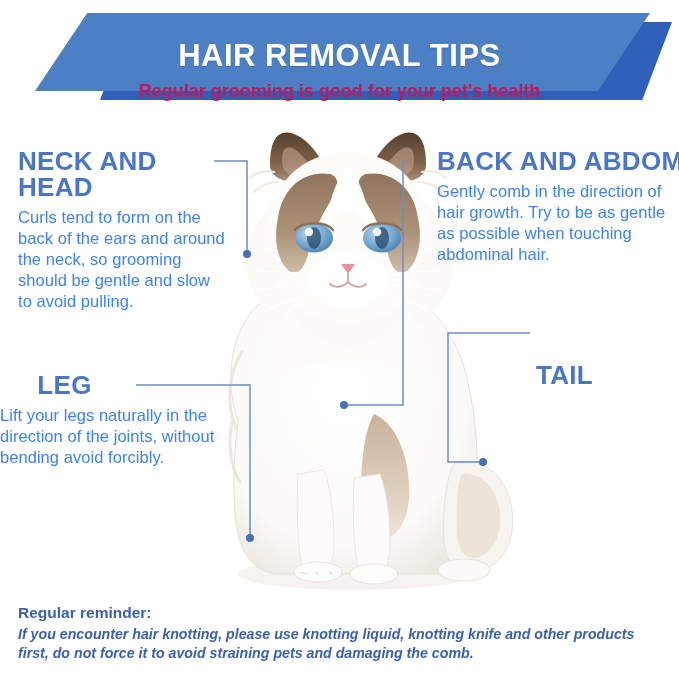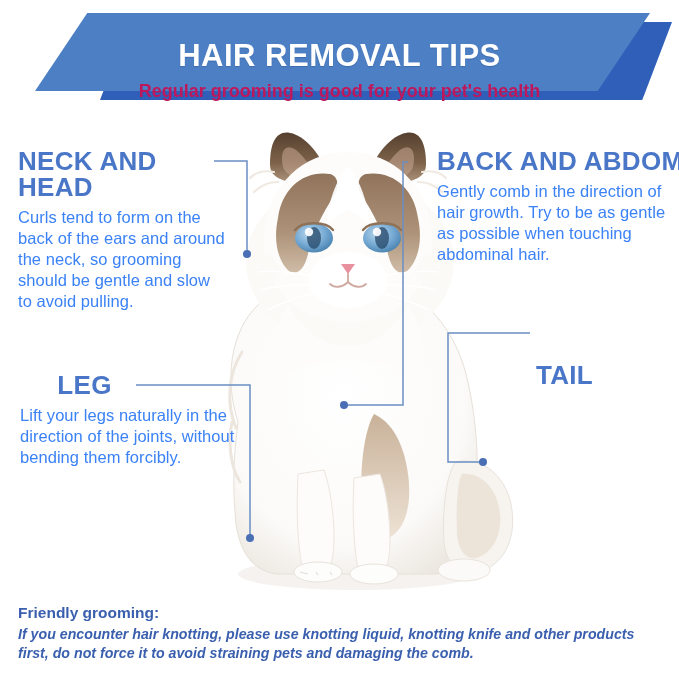--- a/index.html
+++ b/index.html
@@ -53,21 +53,21 @@
   }
   .callout p{
     margin:0;font-size:16.5px;font-weight:normal;color:#3b82f6;
     line-height:1.27;letter-spacing:.05px;
   }
   .c-neck{left:18px;top:148px;width:210px;}
   .c-back{left:437px;top:148px;width:250px;}
   .c-back h3{white-space:nowrap;}
   .c-tail{left:470px;top:322px;width:205px;}
   .c-tail h3{text-align:right;padding-right:82px;margin-top:40px;}
-  .c-leg{left:20px;top:372px;width:215px;}
+  .c-leg{left:0;top:372px;width:215px;}
   .c-leg h3{text-align:center;padding-right:86px;}
 
   
   .footer{position:absolute;left:18px;top:604px;width:645px;}
   .footer .f-title{
     font-size:15.5px;font-weight:bold;color:#3a5fae;line-height:1.2;margin:0 0 2px 0;
   }
   .footer .f-body{
     font-size:14.2px;font-weight:bold;color:#3a5fae;line-height:1.35;margin:0;font-style:italic;
   }
@@ -229,22 +229,22 @@
     <h3>BACK AND ABDOMEN</h3>
     <p>Gently comb in the direction of hair growth. Try to be as gentle as possible when touching abdominal hair.</p>
   </div>
 
   <div class="callout c-tail">
     <h3>TAIL</h3>
   </div>
 
   <div class="callout c-leg">
     <h3>LEG</h3>
-    <p>Lift your legs naturally in the direction of the joints, without bending them forcibly.</p>
+    <p>Lift your legs naturally in the direction of the joints, without bending avoid forcibly.</p>
   </div>
 
   <div class="footer">
-    <div class="f-title">Friendly grooming:</div>
+    <div class="f-title">Regular reminder:</div>
     <div class="f-body">If you encounter hair knotting, please use knotting liquid, knotting knife and other products</div>
     <div class="f-body">first, do not force it to avoid straining pets and damaging the comb.</div>
   </div>
 
 </div>
 
 </body></html>

